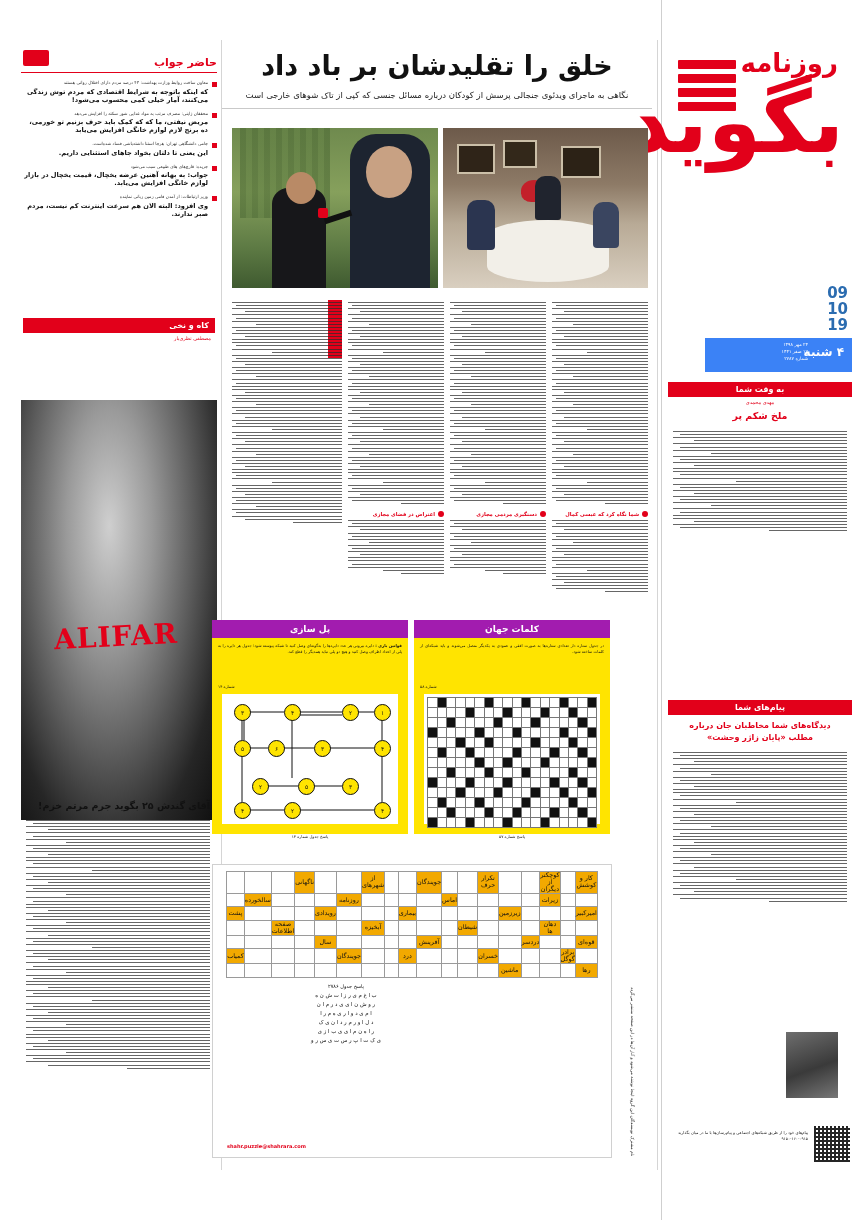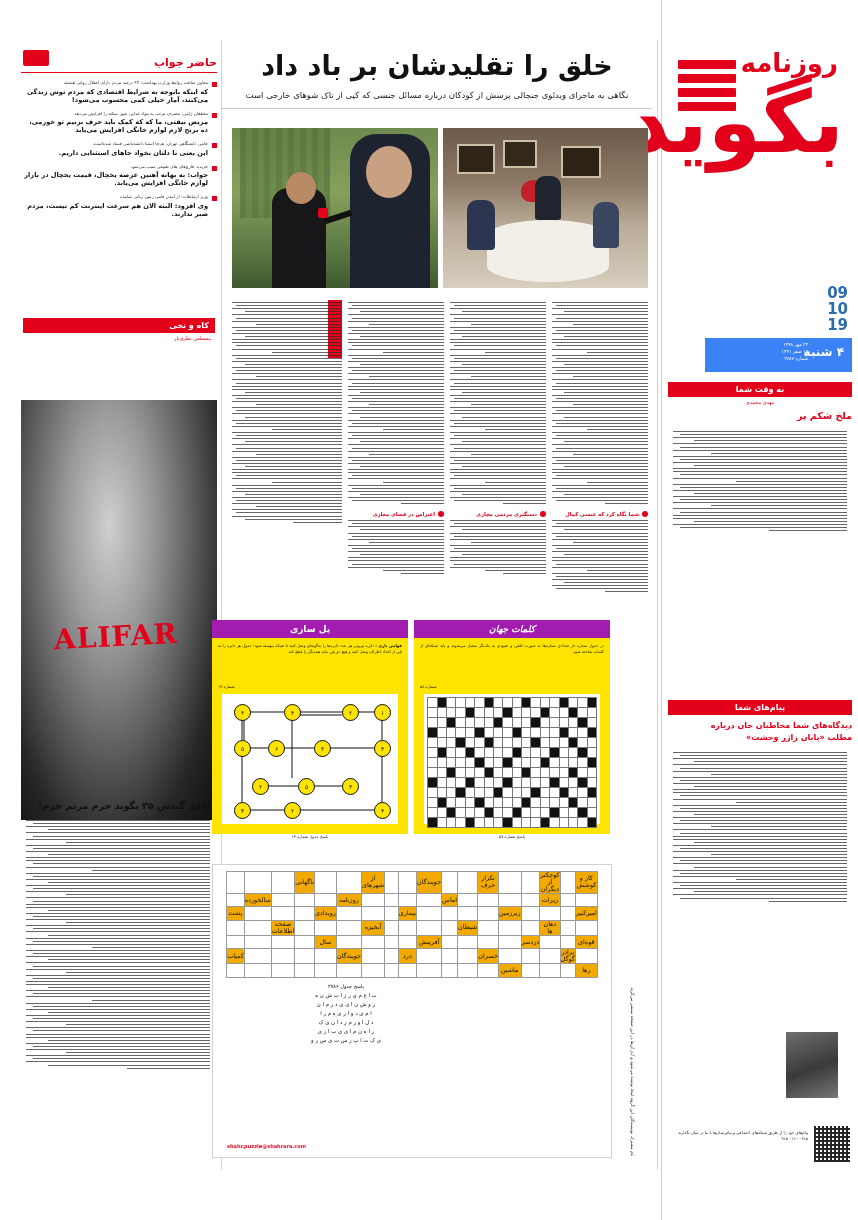--- a/index.html
+++ b/index.html
@@ -26,21 +26,21 @@
   #mh-logo .bars u{display:block;width:58px;height:9px;background:#e2001a;margin-bottom:5px;text-decoration:none;border-radius:1px;}
   #mh-num{position:absolute;top:286px;right:10px;text-align:right;color:#2b6cb0;font-size:15px;font-weight:bold;line-height:1.05;}
   #mh-num b{display:block;}
   #datebar{position:absolute;top:338px;right:6px;width:147px;height:34px;background:#3b82f6;color:#fff;}
   #datebar .d1{position:absolute;right:8px;top:7px;font-size:12px;font-weight:bold;}
   #datebar .d2{position:absolute;right:44px;top:4px;font-size:4.6px;line-height:1.5;text-align:right;}
   .mh-sec{position:absolute;right:6px;width:184px;}
   .mh-head{background:#e2001a;color:#fff;font-size:8px;font-weight:bold;padding:3px 6px;text-align:center;}
   .mh-sub{color:#e2001a;font-size:5px;text-align:center;padding:2px 0;}
   .mh-body{padding:4px 5px;}
-  .mh-title{color:#e2001a;font-size:9.5px;font-weight:bold;margin:3px 0 4px;}
+  .mh-title{color:#e2001a;font-size:9.5px;font-weight:bold;text-align:center;margin:3px 0 4px;}
   .photo{background:#8c8c8c;}
   .qr{background:
      repeating-linear-gradient(0deg,#000 0 2px,#fff 2px 4px),
      repeating-linear-gradient(90deg,#000 0 2px,transparent 2px 4px);
      background-blend-mode:multiply;}
 
   
   #headline{position:absolute;right:206px;top:50px;width:430px;text-align:center;}
   #headline .h{font-size:27px;font-weight:bold;letter-spacing:-.5px;}
   #headline .sub{font-size:8.5px;margin-top:9px;color:#222;}
@@ -814,21 +814,21 @@
           <line x1="20" y1="62" x2="20" y2="108"></line>
           <line x1="46" y1="92" x2="76" y2="92"></line>
           <line x1="92" y1="92" x2="120" y2="92"></line>
           <line x1="28" y1="116" x2="62" y2="116"></line>
           <line x1="78" y1="116" x2="152" y2="116"></line>
         </g>
       </svg>
     </div>
   </div>
 
-  <div class="ybar" style="left:414px;top:620px;width:196px;height:18px;font-style:italic;">
+  <div class="ybar" style="left:414px;top:620px;width:196px;height:18px;">
     <span>کلمات جهان</span>
   </div>
   <div class="ypanel" style="left:414px;top:638px;width:196px;height:196px;">
     <div style="padding:5px 6px 0;font-size:4px;line-height:1.5;text-align:justify;direction:rtl;">در جدول ستاره دار تعدادی ستاره‌ها به صورت افقی و عمودی به یکدیگر متصل می‌شوند و باید شبکه‌ای از کلمات ساخته شود.</div>
     <div style="position:absolute;left:6px;top:46px;font-size:4px;">شماره ۵۸</div>
     <div class="wbox" style="position:absolute;left:10px;top:56px;width:176px;height:130px;padding:3px;box-sizing:border-box;">
       <table class="mini">
         <tbody>
             <tr>
               <td class="b"></td>

